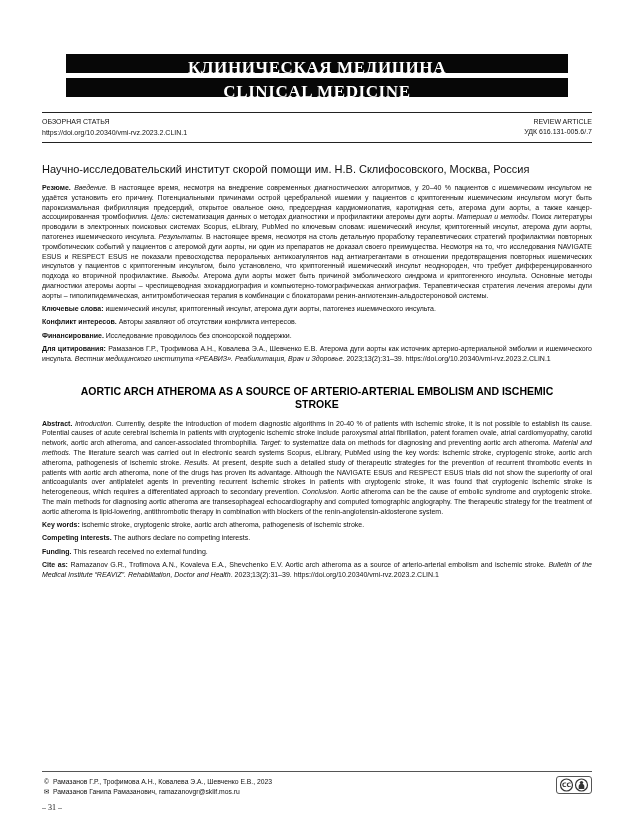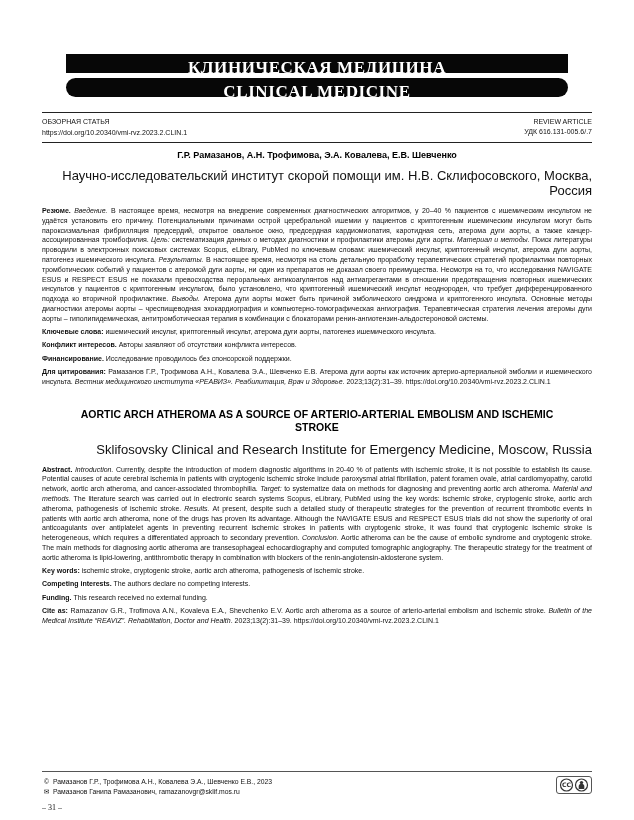--- a/index.html
+++ b/index.html
@@ -7,33 +7,33 @@
   .page {
     width:634px; height:820px; margin:0 auto; background:#fff;
     padding:54px 42px 10px; position:relative; overflow:hidden;
     font-family:"Liberation Sans", sans-serif; color:#111;
   }
   .banner {
     width:502px; height:19px; margin:0 auto; background:#070707; color:#fff;
     text-align:center; font-family:"Liberation Serif", serif;
     font-weight:700; font-size:17px; line-height:27px; letter-spacing:.6px;
   }
-  .banner + .banner { margin-top:5px;border-radius:10px; }
+  .banner + .banner { margin-top:5px; }
   .rule { border:none; border-top:1px solid #222; height:0; }
   .rule.top { margin-top:15px; }
   .meta-row { display:flex; justify-content:space-between; font-size:7px; line-height:9.5px; padding:4px 0 5px; }
   .meta-right { text-align:right; }
   .doi { margin-top:1px; }
   .title {
     font-size:10.5px; line-height:13px; font-weight:700; text-align:center;
     margin:9px 28px 0; color:#000;
   }
   .title.en { margin-top:21px; }
   .authors { font-size:9px; font-weight:700; text-align:center; margin-top:7px; color:#000; }
-  .affiliation { font-size:13px; text-align:right; margin-top:8px; }
+  .affiliation { font-size:11px; text-align:left; margin-top:20px; }
   .para { font-size:7px; line-height:9.8px; text-align:justify; margin:0 0 3.5px; }
   .para.abstract { margin-top:8px; }
   .footer-wrap { position:absolute; left:42px; right:42px; bottom:8px; }
   .footer-rule { border:none; border-top:1px solid #555; }
   .footer { display:flex; justify-content:space-between; align-items:center; padding-top:4px; }
   .footer-line { font-size:6.8px; line-height:10px; }
   .footer-line .icon { display:inline-block; width:9px; text-align:center; }
   .cc-badge { flex:none; cursor:pointer; }
   .page-number { text-align:left; font-family:"Liberation Serif", serif; font-size:8px; margin-top:5px; }
 </style>
@@ -53,31 +53,29 @@
       <div class="doi">https://doi.org/10.20340/vmi-rvz.2023.2.CLIN.1</div>
     </div>
     <div class="meta-right">
       <div>REVIEW ARTICLE</div>
       <div>УДК 616.131-005.6/.7</div>
     </div>
   </div>
 
   <div class="rule"></div>
 
-  <div class="authors">Г.Р. Рамазанов, А.Н. Трофимова, Э.А. Ковалева, Е.В. Шевченко</div>
   <div class="affiliation">Научно-исследовательский институт скорой помощи им. Н.В. Склифосовского, Москва, Россия</div>
 
   <p class="para abstract"><span style="font-weight: bold;">Резюме. </span><span style="font-style: italic;">Введение. </span><span>В настоящее время, несмотря на внедрение современных диагностических алгоритмов, у 20–40 % пациентов с ишемическим инсультом не удаётся установить его причину. Потенциальными причинами острой церебральной ишемии у пациентов с криптогенным ишемическим инсультом могут быть пароксизмальная фибрилляция предсердий, открытое овальное окно, предсердная кардиомиопатия, каротидная сеть, атерома дуги аорты, а также канцер-ассоциированная тромбофилия. </span><span style="font-style: italic;">Цель: </span><span>систематизация данных о методах диагностики и профилактики атеромы дуги аорты. </span><span style="font-style: italic;">Материал и методы. </span><span>Поиск литературы проводили в электронных поисковых системах Scopus, eLibrary, PubMed по ключевым словам: ишемический инсульт, криптогенный инсульт, атерома дуги аорты, патогенез ишемического инсульта. </span><span style="font-style: italic;">Результаты. </span><span>В настоящее время, несмотря на столь детальную проработку терапевтических стратегий профилактики повторных тромботических событий у пациентов с атеромой дуги аорты, ни один из препаратов не доказал своего преимущества. Несмотря на то, что исследования NAVIGATE ESUS и RESPECT ESUS не показали превосходства пероральных антикоагулянтов над антиагрегантами в отношении предотвращения повторных ишемических инсультов у пациентов с криптогенным инсультом, было установлено, что криптогенный ишемический инсульт неоднороден, что требует дифференцированного подхода ко вторичной профилактике. </span><span style="font-style: italic;">Выводы. </span><span>Атерома дуги аорты может быть причиной эмболического синдрома и криптогенного инсульта. Основные методы диагностики атеромы аорты – чреспищеводная эхокардиография и компьютерно-томографическая ангиография. Терапевтическая стратегия лечения атеромы дуги аорты – гиполипидемическая, антитромботическая терапия в комбинации с блокаторами ренин-ангиотензин-альдостероновой системы.</span></p>
   <p class="para"><span style="font-weight: bold;">Ключевые слова: </span><span>ишемический инсульт, криптогенный инсульт, атерома дуги аорты, патогенез ишемического инсульта.</span></p>
   <p class="para"><span style="font-weight: bold;">Конфликт интересов. </span><span>Авторы заявляют об отсутствии конфликта интересов.</span></p>
   <p class="para"><span style="font-weight: bold;">Финансирование. </span><span>Исследование проводилось без спонсорской поддержки.</span></p>
   <p class="para"><span style="font-weight: bold;">Для цитирования: </span><span>Рамазанов Г.Р., Трофимова А.Н., Ковалева Э.А., Шевченко Е.В. Атерома дуги аорты как источник артерио-артериальной эмболии и ишемического инсульта. </span><span style="font-style: italic;">Вестник медицинского института «РЕАВИЗ». Реабилитация, Врач и Здоровье</span><span>. 2023;13(2):31–39. https://doi.org/10.20340/vmi-rvz.2023.2.CLIN.1</span></p>
 
   <h1 class="title en">AORTIC ARCH ATHEROMA AS A SOURCE OF ARTERIO-ARTERIAL EMBOLISM AND ISCHEMIC STROKE</h1>
-  <div class="affiliation">Sklifosovsky Clinical and Research Institute for Emergency Medicine, Moscow, Russia</div>
 
   <p class="para abstract"><span style="font-weight: bold;">Abstract. </span><span style="font-style: italic;">Introduction. </span><span>Currently, despite the introduction of modern diagnostic algorithms in 20-40 % of patients with ischemic stroke, it is not possible to establish its cause. Potential causes of acute cerebral ischemia in patients with cryptogenic ischemic stroke include paroxysmal atrial fibrillation, patent foramen ovale, atrial cardiomyopathy, carotid network, aortic arch atheroma, and cancer-associated thrombophilia. </span><span style="font-style: italic;">Target: </span><span>to systematize data on methods for diagnosing and preventing aortic arch atheroma. </span><span style="font-style: italic;">Material and methods. </span><span>The literature search was carried out in electronic search systems Scopus, eLibrary, PubMed using the key words: ischemic stroke, cryptogenic stroke, aortic arch atheroma, pathogenesis of ischemic stroke. </span><span style="font-style: italic;">Results. </span><span>At present, despite such a detailed study of therapeutic strategies for the prevention of recurrent thrombotic events in patients with aortic arch atheroma, none of the drugs has proven its advantage. Although the NAVIGATE ESUS and RESPECT ESUS trials did not show the superiority of oral anticoagulants over antiplatelet agents in preventing recurrent ischemic strokes in patients with cryptogenic stroke, it was found that cryptogenic ischemic stroke is heterogeneous, which requires a differentiated approach to secondary prevention. </span><span style="font-style: italic;">Conclusion. </span><span>Aortic atheroma can be the cause of embolic syndrome and cryptogenic stroke. The main methods for diagnosing aortic atheroma are transesophageal echocardiography and computed tomographic angiography. The therapeutic strategy for the treatment of aortic atheroma is lipid-lowering, antithrombotic therapy in combination with blockers of the renin-angiotensin-aldosterone system.</span></p>
   <p class="para"><span style="font-weight: bold;">Key words: </span><span>ischemic stroke, cryptogenic stroke, aortic arch atheroma, pathogenesis of ischemic stroke.</span></p>
   <p class="para"><span style="font-weight: bold;">Competing interests. </span><span>The authors declare no competing interests.</span></p>
   <p class="para"><span style="font-weight: bold;">Funding. </span><span>This research received no external funding.</span></p>
   <p class="para"><span style="font-weight: bold;">Cite as: </span><span>Ramazanov G.R., Trofimova A.N., Kovaleva E.A., Shevchenko E.V. Aortic arch atheroma as a source of arterio-arterial embolism and ischemic stroke. </span><span style="font-style: italic;">Bulletin of the Medical Institute “REAVIZ”. Rehabilitation, Doctor and Health</span><span>. 2023;13(2):31–39. https://doi.org/10.20340/vmi-rvz.2023.2.CLIN.1</span></p>
 
   <div class="footer-wrap">
     <div class="footer-rule"></div>
     <div class="footer">

